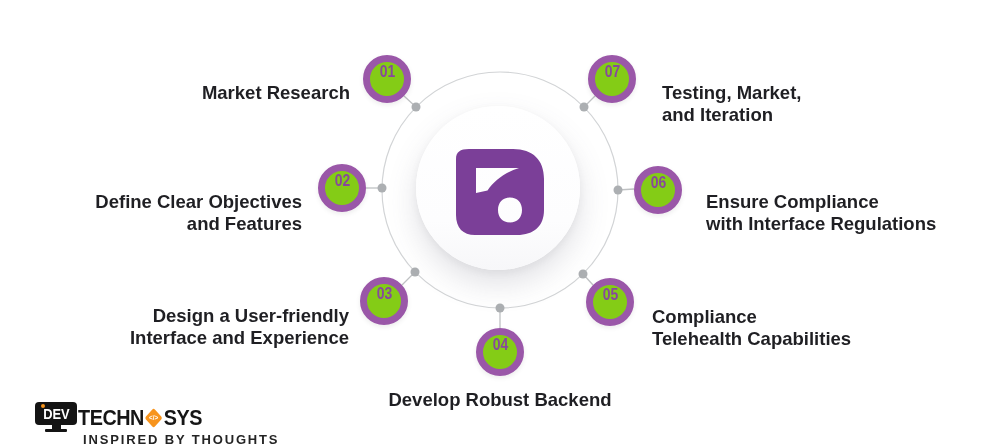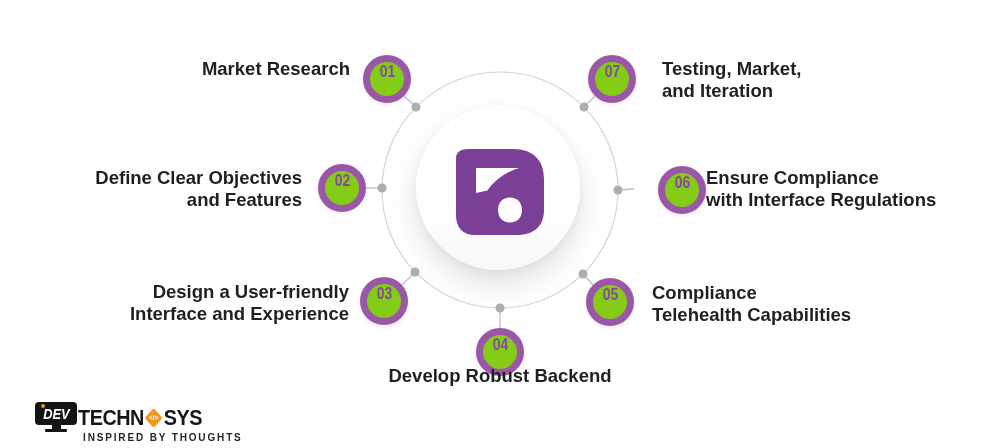--- a/index.html
+++ b/index.html
@@ -23,61 +23,61 @@
   .badge{
     position:absolute;width:34px;height:34px;border:7px solid var(--purple,#9a57a8);
     border-radius:50%;background:#84cc16;display:flex;align-items:flex-start;justify-content:center;
     box-shadow:0 2px 5px rgba(0,0,0,.08);
   }
   .badge span{
     font-weight:bold;font-size:17px;color:var(--purple-dark,#87499c);
     transform:scaleX(.82);letter-spacing:0;
   }
   .b1{left:363px;top:55px}.b2{left:318px;top:164px}.b3{left:360px;top:277px}
-  .b4{left:476px;top:328px}.b5{left:586px;top:278px}.b6{left:658px;top:166px}
+  .b4{left:476px;top:328px}.b5{left:586px;top:278px}.b6{left:634px;top:166px}
   .b7{left:588px;top:55px}
 
   
   .label{position:absolute;font-weight:bold;font-size:18.5px;line-height:22px;
-         color:var(--ink,#1f1f23);letter-spacing:0;}
+         color:var(--ink,#1f1f23);letter-spacing:0;margin-top:24px;}
   .label span{display:block;white-space:nowrap;}
   .align-r{text-align:right;}
   .l1{top:58px;right:650px}
   .l2{top:167px;right:698px}
   .l3{top:281px;right:651px}
   .l4{top:365px;left:500px;transform:translateX(-50%);text-align:right;}
   .l5{top:282px;left:652px}
   .l6{top:167px;left:706px}
   .l7{top:58px;left:662px}
 
   
   .logo{position:absolute;left:35px;top:398px;display:flex;align-items:flex-start;}
   .monitor-wrap{display:flex;flex-direction:column;align-items:center;}
   .monitor{
     position:relative;width:42px;height:23px;background:#141414;border-radius:4px;
-    display:flex;align-items:center;justify-content:center;margin-top:4px;font-style:italic;
+    display:flex;align-items:center;justify-content:center;margin-top:4px;
   }
   .monitor .dev{color:#fff;font-weight:bold;font-size:14px;letter-spacing:0;transform:scaleX(.92);}
   .monitor .dot{position:absolute;left:6px;top:2px;width:4px;height:4px;border-radius:50%;
     background:var(--orange,#f7941d);}
   .neck{width:9px;height:4px;background:#141414;}
   .base{width:22px;height:3px;background:#141414;border-radius:1px;}
   .logo-right{margin-left:1px;margin-top:8px;}
   .name-row{
     display:flex;align-items:center;font-weight:bold;font-size:22px;color:#161616;
     letter-spacing:-0.5px;transform:scaleX(.9);transform-origin:left center;line-height:24px;
   }
   .diamond{
     width:14px;height:14px;background:var(--orange,#f7941d);transform:rotate(45deg);
     margin:0 4px;display:flex;align-items:center;justify-content:center;border-radius:2px;
   }
   .diamond i{transform:rotate(-45deg);font-style:normal;font-weight:bold;font-size:7px;
     color:#fff;letter-spacing:0;}
   .tagline{
-    font-weight:bold;font-size:10px;letter-spacing:1.85px;color:#242424;
+    font-weight:bold;font-size:13px;letter-spacing:1.85px;color:#242424;
     margin-top:2px;padding-left:5px;white-space:nowrap;
   }
 </style>
 </head>
 <body>
 
 <div class="stage">
 
   <svg class="wires" viewBox="0 0 1000 448">
     <circle cx="500" cy="190" r="118" fill="none" stroke="#d2d4d6" stroke-width="1.2"></circle>

